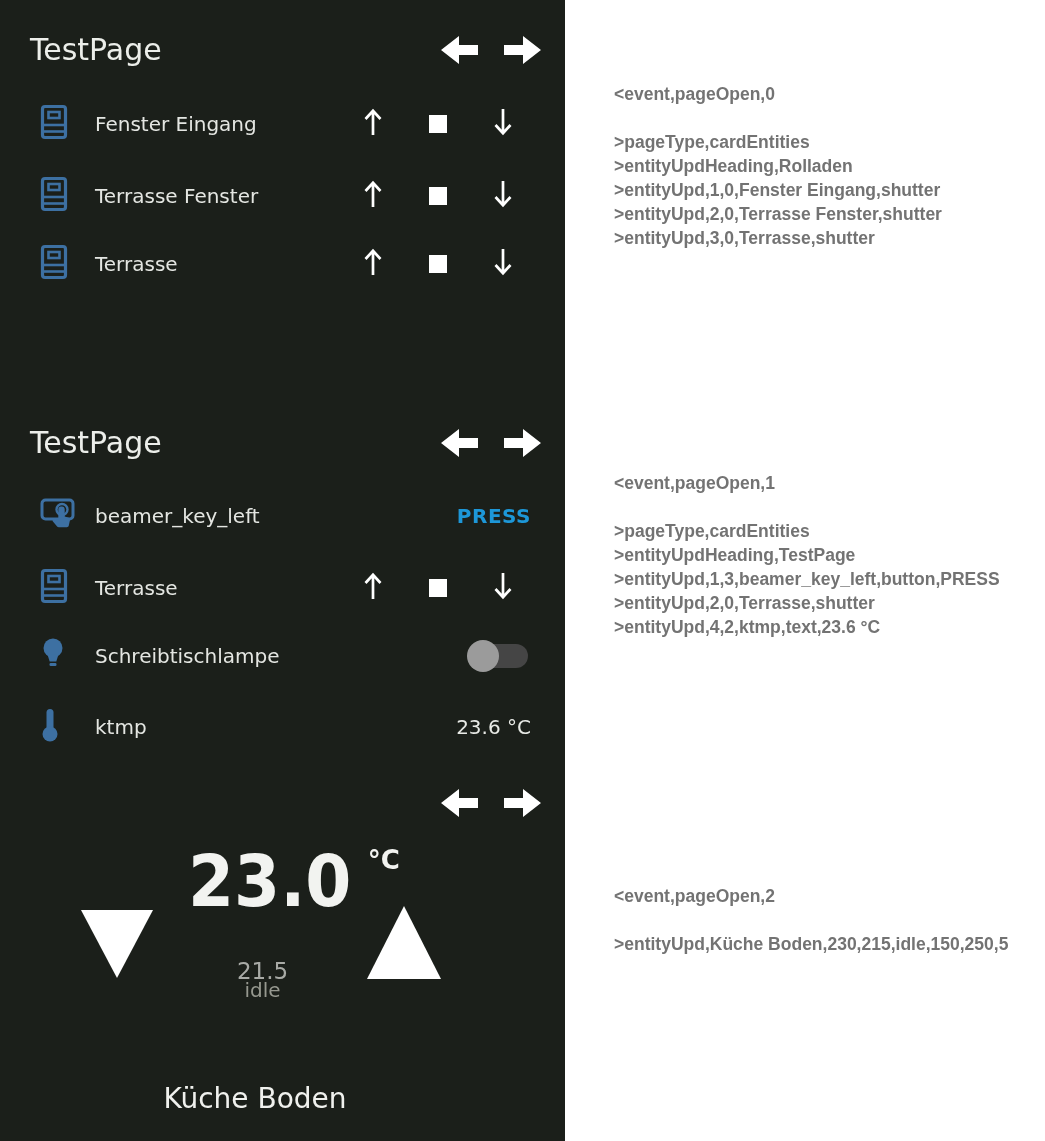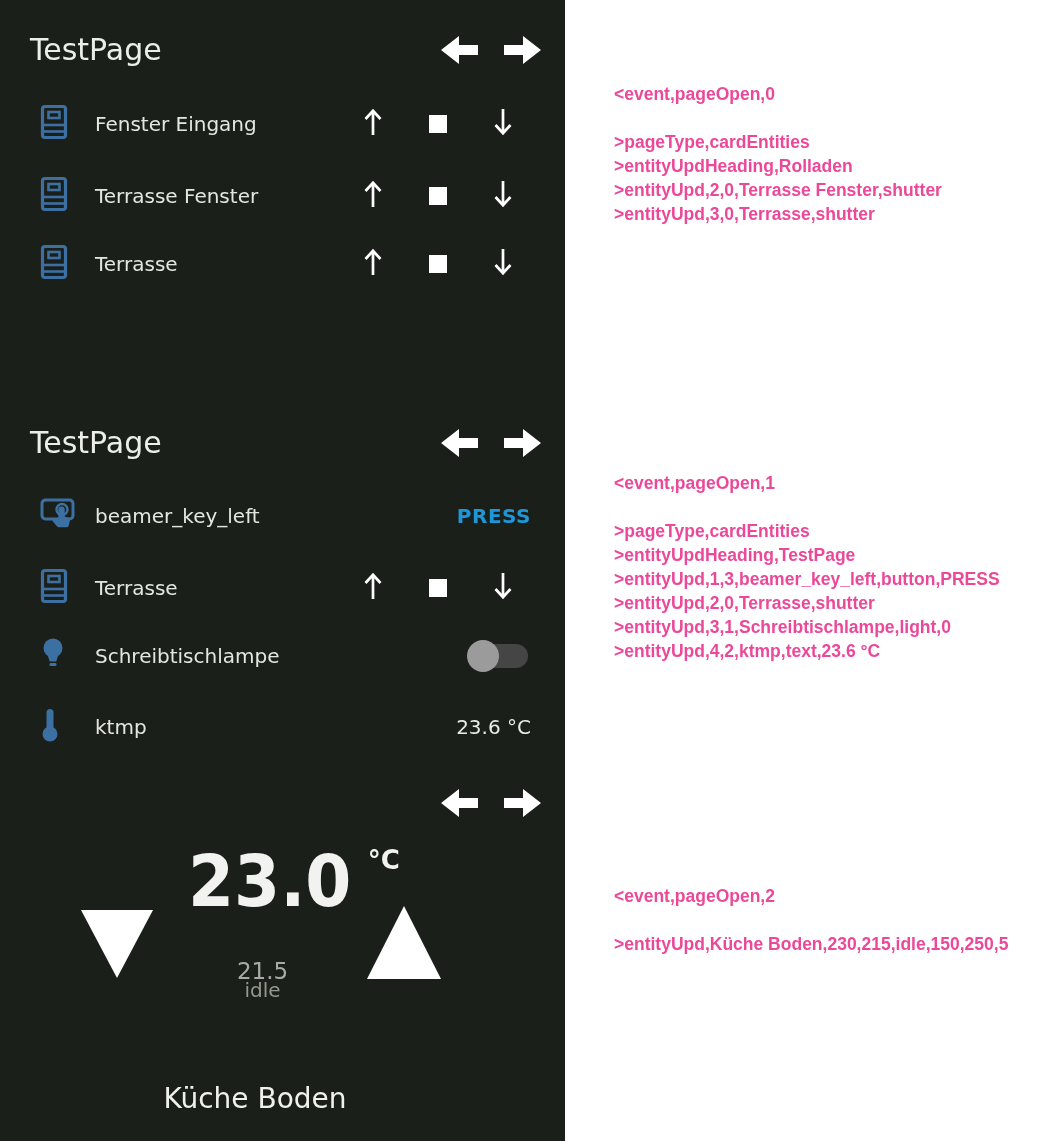--- a/index.html
+++ b/index.html
@@ -45,21 +45,21 @@
   .thermo-target { position:absolute; left:190px; top:958px; width:145px; text-align:center;
                    font-size:23px; color:#a8aaa6; }
   .thermo-state { position:absolute; left:190px; top:978px; width:145px; text-align:center;
                   font-size:20px; color:#96988f; }
   .thermo-name { position:absolute; left:0; top:1082px; width:510px; text-align:center;
                  font-size:28px; color:#f0f1ee; }
 
   
   .proto-block { position:absolute; left:614px; width:425px; }
   .proto-line { font-family:"Liberation Sans", sans-serif; font-weight:700;
-                font-size:17.5px; line-height:24px; min-height:24px; color:#ec4899;
+                font-size:17.5px; line-height:24px; min-height:24px; color:#737373;
                 white-space:nowrap; }
 </style>
 </head>
 <body>
 
 <div class="screen">
 
   <div class="dark">
 
     <div>
@@ -257,32 +257,32 @@
 
   </div>
 
   <div>
 
     <div class="proto-block" style="top:82px">
       <div class="proto-line">&lt;event,pageOpen,0</div>
       <div class="proto-line"></div>
       <div class="proto-line">&gt;pageType,cardEntities</div>
       <div class="proto-line">&gt;entityUpdHeading,Rolladen</div>
+      <div class="proto-line">&gt;entityUpd,1,0,Fenster Eingang,shutter</div>
       <div class="proto-line">&gt;entityUpd,2,0,Terrasse Fenster,shutter</div>
       <div class="proto-line">&gt;entityUpd,3,0,Terrasse,shutter</div>
     </div>
 
     <div class="proto-block" style="top:471px">
       <div class="proto-line">&lt;event,pageOpen,1</div>
       <div class="proto-line"></div>
       <div class="proto-line">&gt;pageType,cardEntities</div>
       <div class="proto-line">&gt;entityUpdHeading,TestPage</div>
       <div class="proto-line">&gt;entityUpd,1,3,beamer_key_left,button,PRESS</div>
       <div class="proto-line">&gt;entityUpd,2,0,Terrasse,shutter</div>
-      <div class="proto-line">&gt;entityUpd,3,1,Schreibtischlampe,light,0</div>
       <div class="proto-line">&gt;entityUpd,4,2,ktmp,text,23.6 °C</div>
     </div>
 
     <div class="proto-block" style="top:884px">
       <div class="proto-line">&lt;event,pageOpen,2</div>
       <div class="proto-line"></div>
       <div class="proto-line">&gt;entityUpd,Küche Boden,230,215,idle,150,250,5</div>
     </div>
 
   </div>

